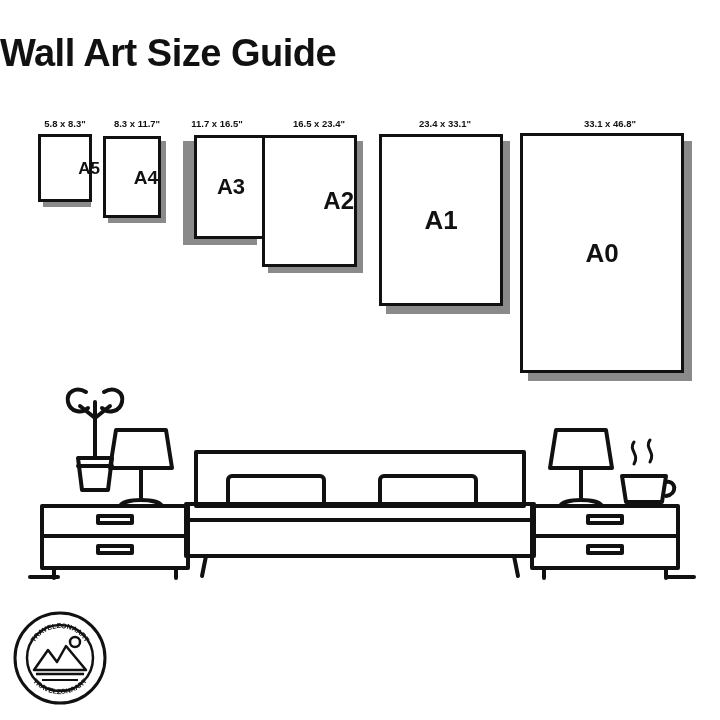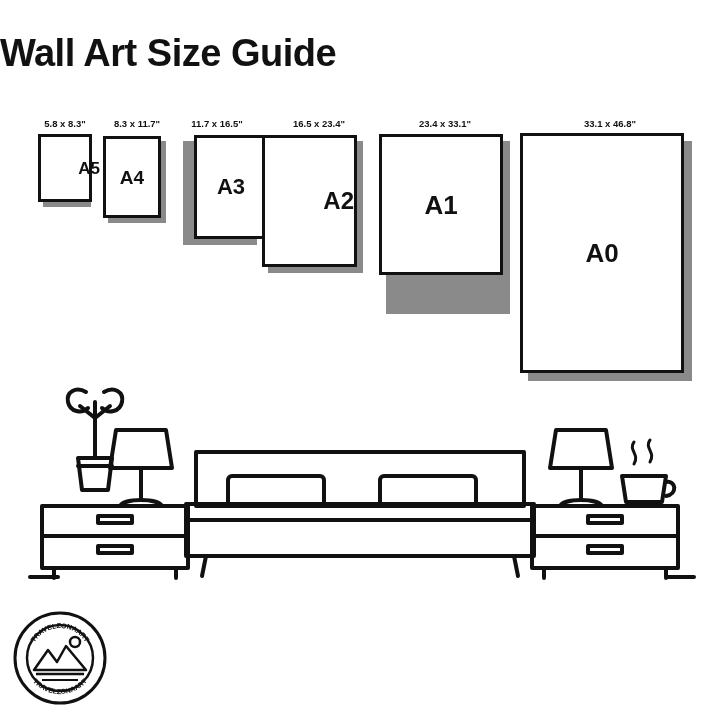--- a/index.html
+++ b/index.html
@@ -117,21 +117,21 @@
       <div class="frame-dim" style="left:32px; top:118px; width:66px;">5.8 x 8.3"</div>
       <div class="frame-shadow" style="left:43px; top:139px; width:48px; height:68px;"></div>
       <div class="frame-box" style="left:38px; top:134px; width:48px; height:68px;padding-left:48px;">
         <span class="frame-label" style="font-size:17px;">A5</span>
       </div>
     </div>
 
     <div class="frame-group">
       <div class="frame-dim" style="left:97px; top:118px; width:80px;">8.3 x 11.7"</div>
       <div class="frame-shadow" style="left:108px; top:141px; width:58px; height:82px;"></div>
-      <div class="frame-box" style="left:103px; top:136px; width:58px; height:82px;">
+      <div class="frame-box" style="left:103px; top:136px; width:58px; height:82px;justify-content:flex-end;">
         <span class="frame-label" style="font-size:19px;">A4</span>
       </div>
     </div>
 
     <div class="frame-group">
       <div class="frame-dim" style="left:170px; top:118px; width:94px;">11.7 x 16.5"</div>
       <div class="frame-shadow" style="left:183px; top:141px; width:74px; height:104px;"></div>
       <div class="frame-box" style="left:194px; top:135px; width:74px; height:104px;">
         <span class="frame-label" style="font-size:22px;">A3</span>
       </div>
@@ -141,21 +141,21 @@
       <div class="frame-dim" style="left:264px; top:118px; width:110px;">16.5 x 23.4"</div>
       <div class="frame-shadow" style="left:268px; top:141px; width:95px; height:132px;"></div>
       <div class="frame-box" style="left:262px; top:135px; width:95px; height:132px;justify-content:flex-end;">
         <span class="frame-label" style="font-size:24px;">A2</span>
       </div>
     </div>
 
     <div class="frame-group">
       <div class="frame-dim" style="left:383px; top:118px; width:124px;">23.4 x 33.1"</div>
       <div class="frame-shadow" style="left:386px; top:141px; width:124px; height:173px;"></div>
-      <div class="frame-box" style="left:379px; top:134px; width:124px; height:141px;">
+      <div class="frame-box" style="left:379px; top:134px; width:124px; height:172px;">
         <span class="frame-label" style="font-size:26px;">A1</span>
       </div>
     </div>
 
     <div class="frame-group">
       <div class="frame-dim" style="left:530px; top:118px; width:160px;">33.1 x 46.8"</div>
       <div class="frame-shadow" style="left:528px; top:141px; width:164px; height:240px;"></div>
       <div class="frame-box" style="left:520px; top:133px; width:164px; height:240px;">
         <span class="frame-label" style="font-size:26px;">A0</span>
       </div>

